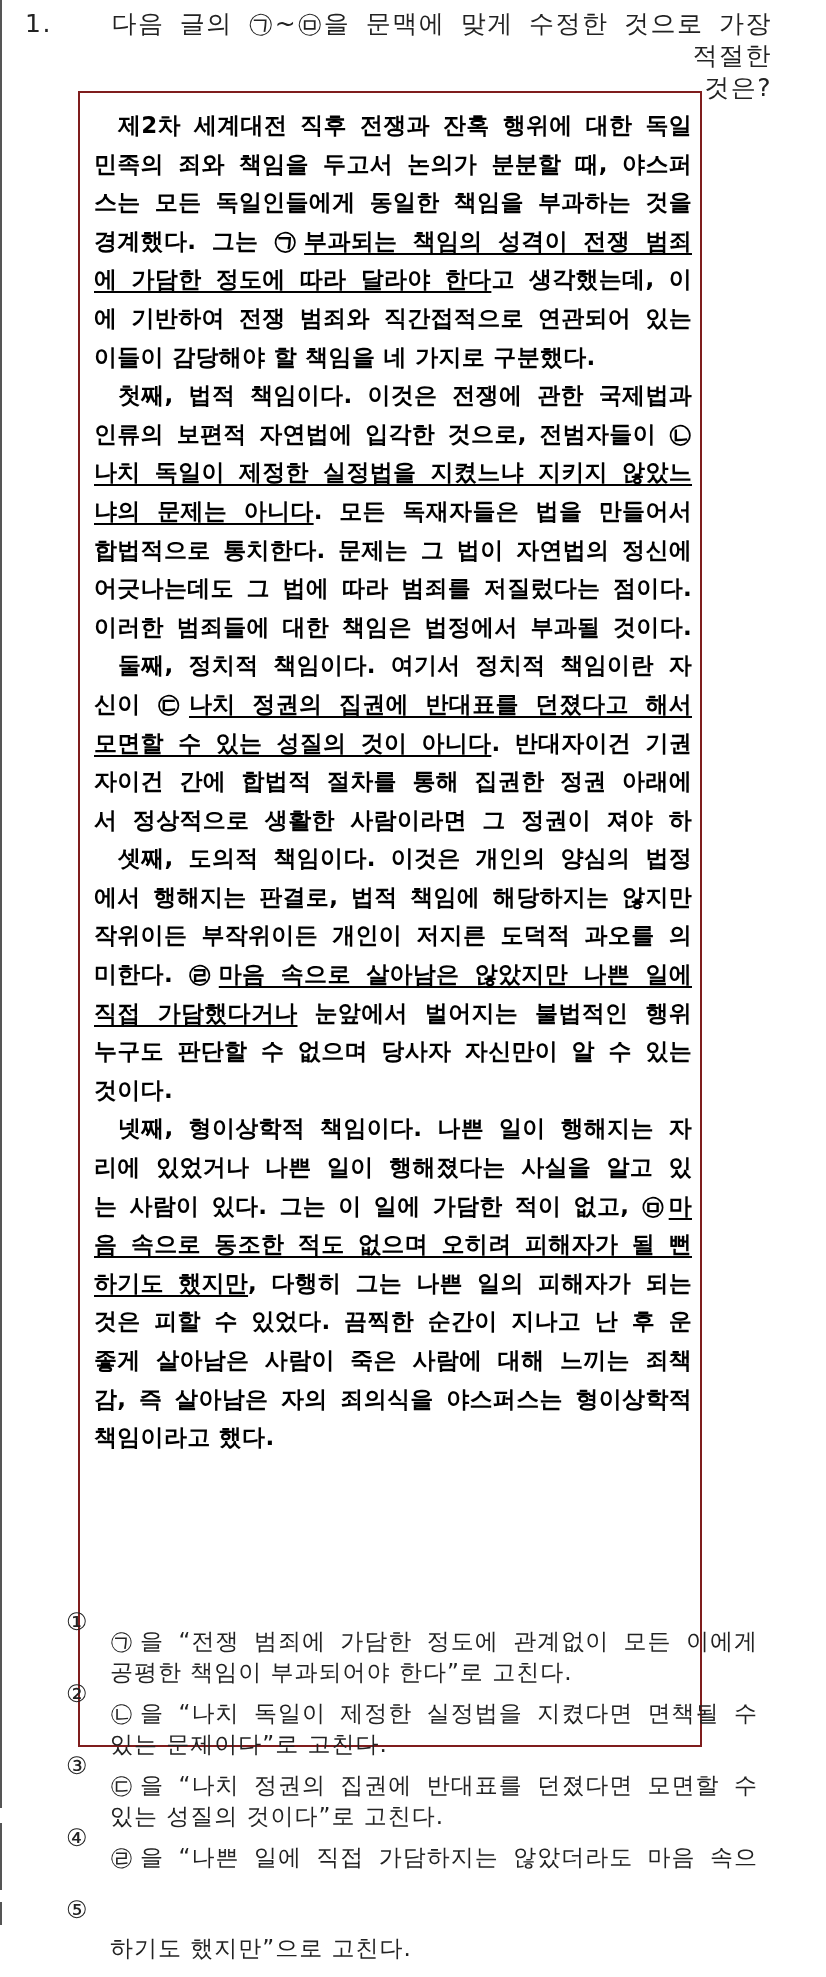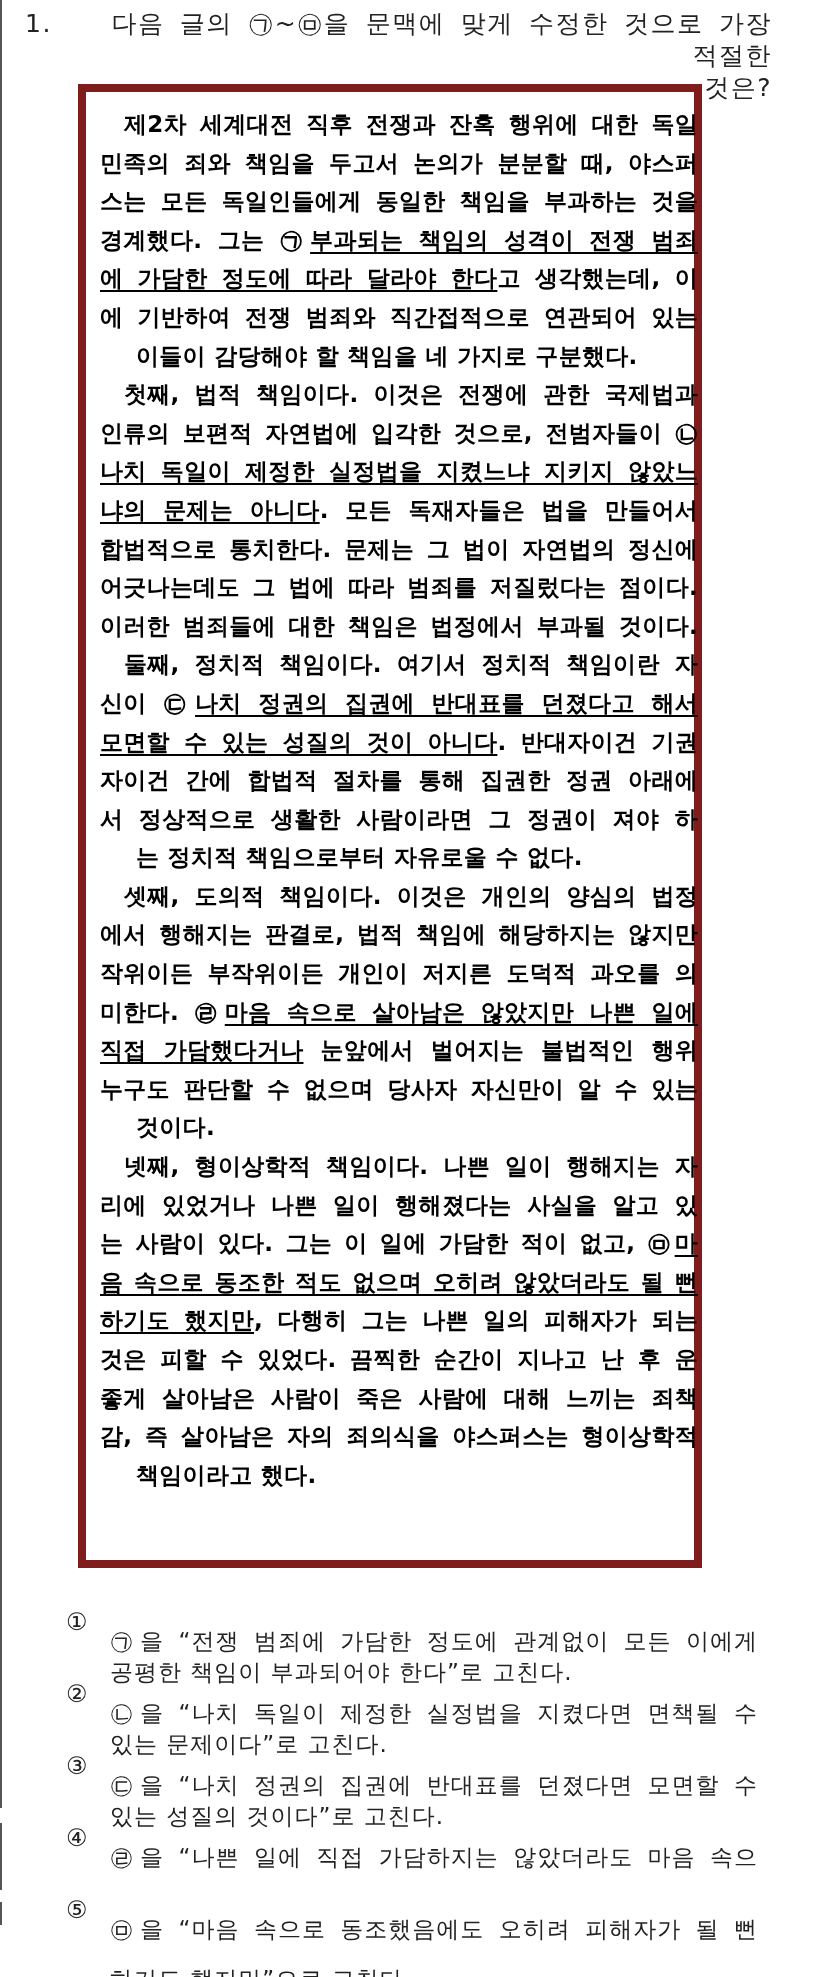--- a/index.html
+++ b/index.html
@@ -2,24 +2,24 @@
 <html><head>
 <meta charset="utf-8">
 <style>
   html, body { margin: 0; padding: 0; background: #ffffff; }
   body { width: 826px; height: 1977px; position: relative; overflow: hidden;
          font-family: "DejaVu Sans", "Liberation Sans", sans-serif; color: #1a1a1a; }
   .left-rule { position: absolute; left: 0; width: 2px; background: #555555; }
   .question { position: absolute; left: 25px; top: 8px; width: 745px; font-size: 25px; line-height: 32px; color: #222; letter-spacing: 1.5px; }
   .q-num { position: absolute; left: 0; top: 0; }
   .q-text { position: absolute; left: 47px; top: 0; width: 700px; word-spacing: 6px; text-align: right; }
-  .passage { position: absolute; left: 78px; top: 84px; width: 624px; height: 1484px; border: 8px solid #7f1d1d; box-sizing: border-box; }
+  .passage { position: absolute; left: 78px; top: 91px; width: 624px; height: 1656px; border: 2px solid #7f1d1d; box-sizing: border-box; }
   .p-lines { position: absolute; left: 14px; top: 17px; width: 598px; }
   .p-line { height: 38.6px; font-size: 23px; line-height: 30px; color: #000; font-weight: bold; white-space: nowrap; text-align: justify; text-align-last: justify; letter-spacing: 0.3px; }
-  .p-line.last { text-align-last: left; margin-left: 36px; }
+  .p-line.last { text-align-last: left; }
   .p-line.indent { padding-left: 24px; }
   .u { text-decoration: underline; text-decoration-thickness: 2px; text-underline-offset: 4px; }
   .options { position: absolute; left: 60px; top: 1607px; width: 700px; }
   .opt { position: absolute; left: 0; width: 700px; font-size: 23px; line-height: 31px; color: #222; }
   .opt-num { position: absolute; left: 6px; top: 0; font-size: 24px; }
   .opt-text { position: absolute; left: 50px; top: 0; width: 648px; margin-top: 19px; }
   .opt-line { white-space: nowrap; text-align: justify; text-align-last: justify; letter-spacing: 1px; }
   .opt-line.last { text-align-last: left; }
 </style>
 </head>
@@ -51,32 +51,31 @@
       <div class="p-line"><span class="u">나치 독일이 제정한 실정법을 지켰느냐 지키지 않았느</span></div>
       <div class="p-line"><span class="u">냐의 문제는 아니다</span><span>. 모든 독재자들은 법을 만들어서</span></div>
       <div class="p-line"><span>합법적으로 통치한다. 문제는 그 법이 자연법의 정신에</span></div>
       <div class="p-line"><span>어긋나는데도 그 법에 따라 범죄를 저질렀다는 점이다.</span></div>
       <div class="p-line"><span>이러한 범죄들에 대한 책임은 법정에서 부과될 것이다.</span></div>
       <div class="p-line indent"><span>둘째, 정치적 책임이다. 여기서 정치적 책임이란 자</span></div>
       <div class="p-line"><span>신이 ㉢</span><span class="u">나치 정권의 집권에 반대표를 던졌다고 해서</span></div>
       <div class="p-line"><span class="u">모면할 수 있는 성질의 것이 아니다</span><span>. 반대자이건 기권</span></div>
       <div class="p-line"><span>자이건 간에 합법적 절차를 통해 집권한 정권 아래에</span></div>
       <div class="p-line"><span>서 정상적으로 생활한 사람이라면 그 정권이 져야 하</span></div>
-      <div class="p-line last"><span>는 정치적 책임으로부터 자유로울 수 없다.</span></div>
       <div class="p-line indent"><span>셋째, 도의적 책임이다. 이것은 개인의 양심의 법정</span></div>
       <div class="p-line"><span>에서 행해지는 판결로, 법적 책임에 해당하지는 않지만</span></div>
       <div class="p-line"><span>작위이든 부작위이든 개인이 저지른 도덕적 과오를 의</span></div>
       <div class="p-line"><span>미한다. ㉣</span><span class="u">마음 속으로 살아남은 않았지만 나쁜 일에</span></div>
       <div class="p-line"><span class="u">직접 가담했다거나</span><span> 눈앞에서 벌어지는 불법적인 행위</span></div>
       <div class="p-line"><span>누구도 판단할 수 없으며 당사자 자신만이 알 수 있는</span></div>
       <div class="p-line last"><span>것이다.</span></div>
       <div class="p-line indent"><span>넷째, 형이상학적 책임이다. 나쁜 일이 행해지는 자</span></div>
       <div class="p-line"><span>리에 있었거나 나쁜 일이 행해졌다는 사실을 알고 있</span></div>
       <div class="p-line"><span>는 사람이 있다. 그는 이 일에 가담한 적이 없고, ㉤</span><span class="u">마</span></div>
-      <div class="p-line"><span class="u">음 속으로 동조한 적도 없으며 오히려 않았더라도 될 뻔</span></div>
+      <div class="p-line"><span class="u">음 속으로 동조한 적도 없으며 오히려 피해자가 될 뻔</span></div>
       <div class="p-line"><span class="u">하기도 했지만</span><span>, 다행히 그는 나쁜 일의 피해자가 되는</span></div>
       <div class="p-line"><span>것은 피할 수 있었다. 끔찍한 순간이 지나고 난 후 운</span></div>
       <div class="p-line"><span>좋게 살아남은 사람이 죽은 사람에 대해 느끼는 죄책</span></div>
       <div class="p-line"><span>감, 즉 살아남은 자의 죄의식을 야스퍼스는 형이상학적</span></div>
       <div class="p-line last"><span>책임이라고 했다.</span></div>
     </div>
 </div>
 
 <div class="options" id="options">
     <div class="opt" style="top: 0px;">
@@ -102,17 +101,16 @@
     </div>
     <div class="opt" style="top: 216px;">
       <span class="opt-num">④</span>
       <div class="opt-text">
         <div class="opt-line">㉣을 “나쁜 일에 직접 가담하지는 않았더라도 마음 속으</div>
       </div>
     </div>
     <div class="opt" style="top: 288px;">
       <span class="opt-num">⑤</span>
       <div class="opt-text">
-        <div class="opt-line">㉤을 “마음 속으로 동조했음에도 오히려 피해자가 될 뻔</div>
         <div class="opt-line last" style="margin-top: 19px;">하기도 했지만”으로 고친다.</div>
       </div>
     </div>
   </div>
 
 </body></html>

